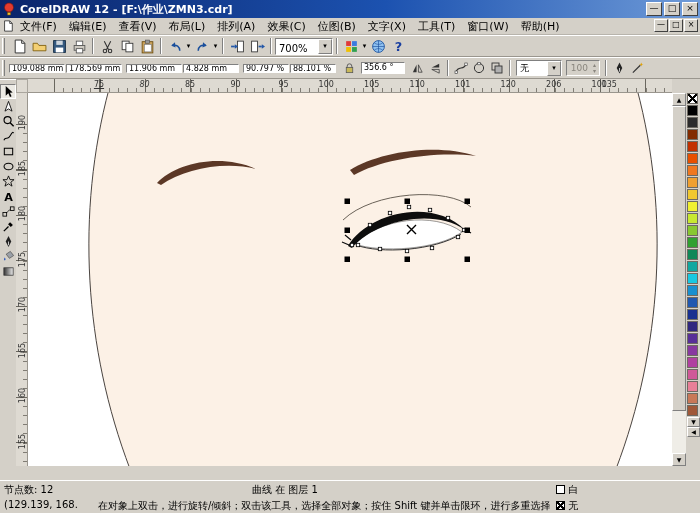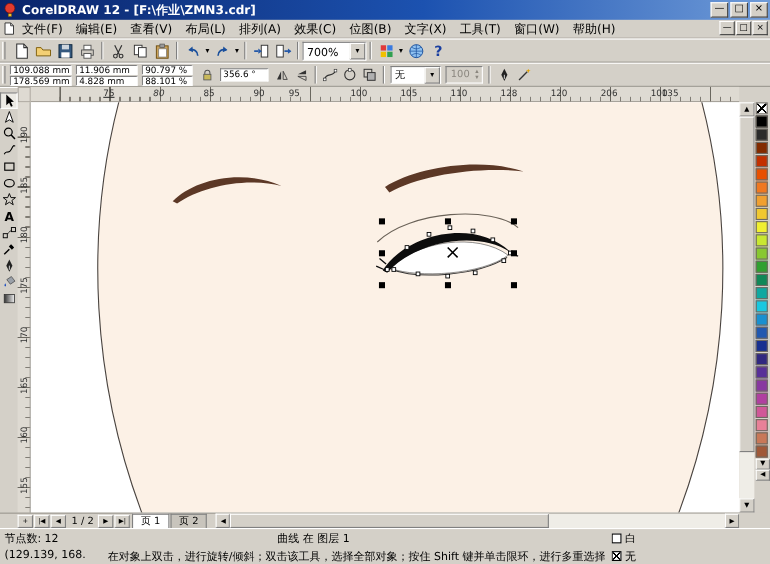--- a/index.html
+++ b/index.html
@@ -38,21 +38,21 @@
   .grip { width:3px; height:16px; border-left:1px solid #fff; border-right:1px solid #808080; margin:0 4px 0 2px; }
   .tb { width:20px; height:20px; display:flex; align-items:center; justify-content:center; }
   .sep { width:2px; height:16px; border-left:1px solid #808080; border-right:1px solid #fff; margin:0 3px; }
   .dd { font-size:7px; width:7px; text-align:center; }
   .zoom-box { width:58px; height:17px; background:#fff; display:flex; align-items:flex-end;
     border:1px solid; border-color:#808080 #fff #fff #808080; font-size:10px; }
   .zoom-box span.val { flex:1; padding-left:3px; }
   .cmb-btn { width:14px; height:15px; background:#d4d0c8; border:1px solid;
     border-color:#fff #808080 #808080 #fff; font-size:7px; text-align:center; line-height:13px; }
 
-  .stack { display:flex; flex-direction:column; gap:1px; margin-right:4px; }
+  .stack { display:flex; flex-direction:row; gap:1px; margin-right:4px; }
   .pf { width:56px; height:9px; background:#fff; border:1px solid;
     border-color:#808080 #fff #fff #808080; font-size:8px; line-height:7px; padding:0 2px;
     white-space:nowrap; overflow:hidden; }
   .pbtn { width:16px; height:18px; display:flex; align-items:center; justify-content:center; margin:0 1px; }
   .angle-f { width:44px; height:12px; background:#fff; border:1px solid;
     border-color:#808080 #fff #fff #808080; font-size:8px; line-height:10px; padding:0 2px; margin:0 3px; }
   .combo { width:46px; height:16px; background:#fff; display:flex; align-items:center;
     border:1px solid; border-color:#808080 #fff #fff #808080; font-size:9px; margin:0 2px; }
   .combo .val { flex:1; padding-left:3px; }
   .spin { width:34px; height:16px; display:flex; align-items:center; margin:0 2px;
@@ -351,25 +351,25 @@
       </div>
   </div>
 
   <div class="ruler-corner"></div>
   <div class="hruler">
       <span class="hnum" style="left: 26px; margin-top: 36px;">70</span>
       <span class="hnum" style="left: 71.5px; text-decoration: underline;">75</span>
       <span class="hnum" style="left: 117px; font-style: italic;">80</span>
       <span class="hnum" style="left: 162.5px;">85</span>
       <span class="hnum" style="left: 208px;">90</span>
-      <span class="hnum" style="left: 240px;">95</span>
+      <span class="hnum" style="left: 256px;">95</span>
       <span class="hnum" style="left: 299px;">100</span>
       <span class="hnum" style="left: 344.5px;">105</span>
       <span class="hnum" style="left: 390px;">110</span>
-      <span class="hnum" style="left: 435.5px;">128</span>
+      <span class="hnum" style="left: 435.5px;">101</span>
       <span class="hnum" style="left: 481px;">120</span>
       <span class="hnum" style="left: 526.5px;">206</span>
       <span class="hnum" style="left: 572px;">100</span>
       <span class="hnum" style="left: 582px;">135</span>
     </div>
   <div class="vruler">
       <span class="vnum" style="top: 25px;">190</span>
       <span class="vnum" style="top: 70.5px;">185</span>
       <span class="vnum" style="top: 116px;">180</span>
       <span class="vnum" style="top: 161.5px;">175</span>
@@ -533,35 +533,20 @@
         <div class="sw" style="background: rgb(176, 64, 160);"></div>
         <div class="sw" style="background: rgb(208, 88, 152);"></div>
         <div class="sw" style="background: rgb(232, 128, 152);"></div>
         <div class="sw" style="background: rgb(200, 120, 88);"></div>
         <div class="sw" style="background: rgb(160, 88, 56);"></div>
       </div>
     <div class="pal-arr">▼</div>
     <div class="pal-arr">◀</div>
   </div>
 
-  <div class="bottombar">
-    <div class="nav-btn">+</div>
-    <div class="nav-btn">|◀</div>
-    <div class="nav-btn">◀</div>
-    <span class="page-ind">1 / 2</span>
-    <div class="nav-btn">▶</div>
-    <div class="nav-btn">▶|</div>
-    <div class="tab active">页 1</div>
-    <div class="tab">页 2</div>
-    <div class="hscroll">
-      <div class="sbtn" style="left:0;top:0;width:13px;height:13px">◀</div>
-      <div class="hthumb"></div>
-      <div class="sbtn" style="right:0;top:0;width:13px;height:13px">▶</div>
-    </div>
-  </div>
   <div class="corner-br"></div>
 
   <div class="statusbar">
     <span class="cell" style="left:4px;top:2px">节点数: 12</span>
     <span class="cell" style="left:252px;top:2px">曲线 在 图层 1</span>
     <span class="cell" style="left:556px;top:2px">
       <span class="ind-swatch"></span>
       <span>白</span>
     </span>
     <span class="cell" style="left:4px;top:18px;width:92px">(129.139, 168.</span>

